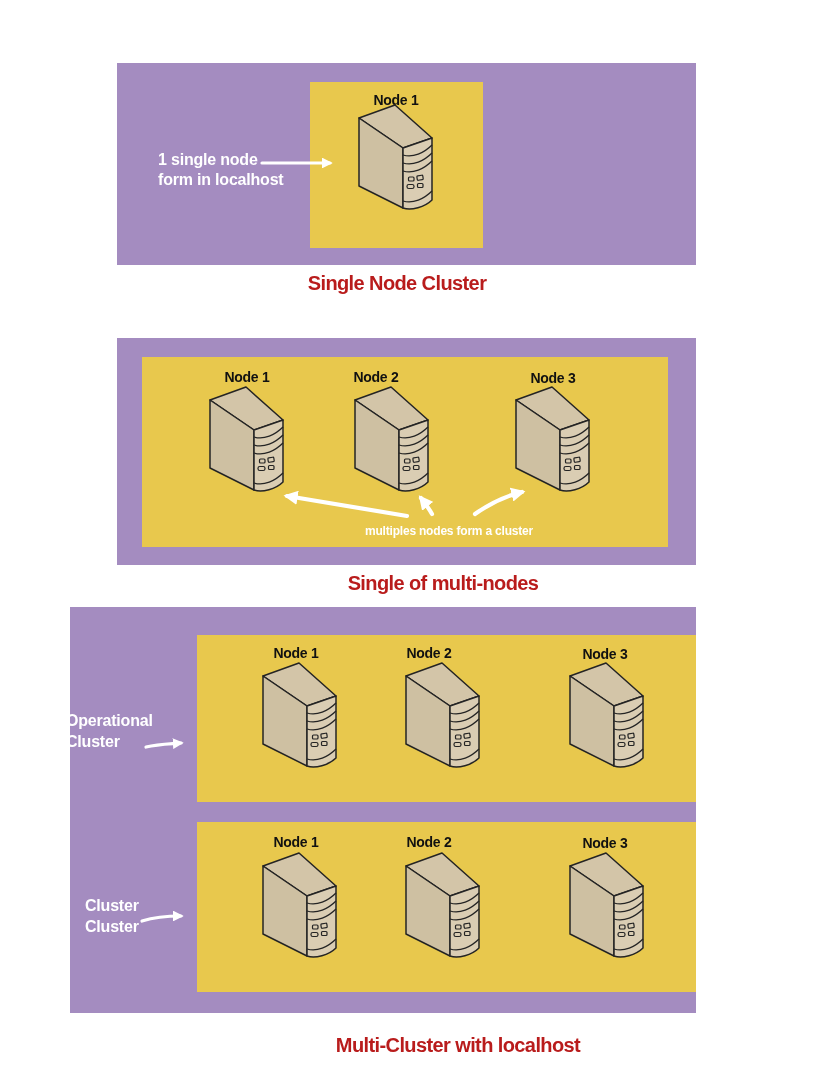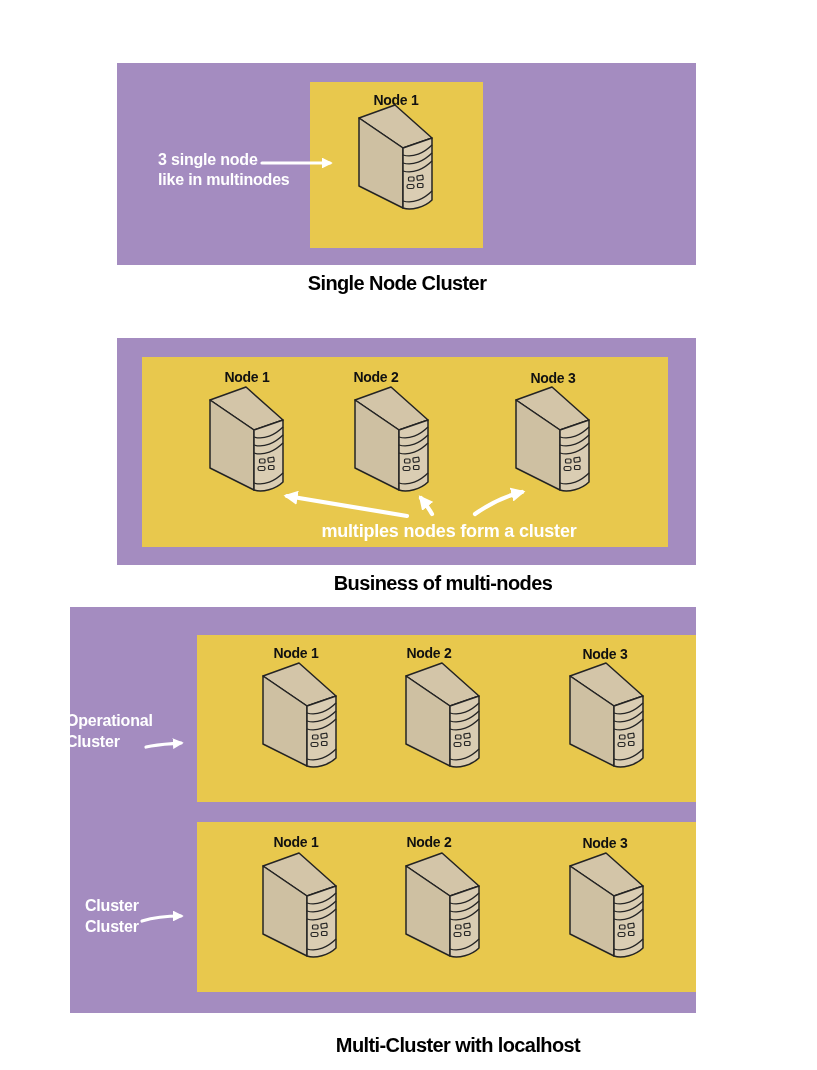--- a/index.html
+++ b/index.html
@@ -9,27 +9,27 @@
   }
   .panel{position:absolute;}
   .purple{background:#a48cc0;}
   .yellow{background:#e8c84d;}
   .node-label{
     position:absolute;transform:translateX(-50%);
     font-size:14px;font-weight:bold;color:#111111;letter-spacing:-0.3px;white-space:nowrap;
   }
   .sec-title{
     position:absolute;transform:translateX(-50%);
-    font-size:20px;font-weight:bold;color:#000000;letter-spacing:-0.6px;white-space:nowrap;
+    font-size:20px;font-weight:bold;color:#b91c1c;letter-spacing:-0.6px;white-space:nowrap;
   }
   .white-note{
     position:absolute;color:#ffffff;font-weight:bold;font-size:16px;line-height:20px;
     letter-spacing:-0.2px;white-space:nowrap;
   }
-  .white-note.center{transform:translateX(-50%);font-size:18px;padding-left:38px;}
+  .white-note.center{transform:translateX(-50%);font-size:12px;padding-left:38px;}
   .server{position:absolute;display:block;}
   .overlay{position:absolute;left:0;top:0;pointer-events:none;}
 </style>
 </head>
 <body>
 
 <div class="canvas">
 
   <svg width="0" height="0" style="position:absolute" aria-hidden="true">
     <defs>
@@ -55,22 +55,22 @@
 
   <div class="panel purple" style="left:117px;top:63px;width:580px;height:202px"></div>
   <div class="panel yellow" style="left:310px;top:82px;width:173px;height:166px"></div>
 
   <div class="node-label" style="left:396px;top:92px">Node 1</div>
   <svg class="server" style="left:353px;top:104px" width="80" height="106" viewBox="0 0 80 106">
       <use href="#server-shape"></use>
     </svg>
 
   <div class="white-note" style="left:158px;top:150px">
-    <div>3 single node</div>
-    <div>like in multinodes</div>
+    <div>1 single node</div>
+    <div>form in localhost</div>
   </div>
 
   <div class="sec-title" style="left:397px;top:272px">Single Node Cluster</div>
 
   <div class="panel purple" style="left:117px;top:338px;width:580px;height:227px"></div>
   <div class="panel yellow" style="left:142px;top:357px;width:526px;height:190px"></div>
 
   <div class="node-label" style="left:247px;top:369px">Node 1</div>
   <div class="node-label" style="left:376px;top:369px">Node 2</div>
   <div class="node-label" style="left:553px;top:370px">Node 3</div>
@@ -80,21 +80,21 @@
     </svg>
   <svg class="server" style="left:349px;top:386px" width="80" height="106" viewBox="0 0 80 106">
       <use href="#server-shape"></use>
     </svg>
   <svg class="server" style="left:510px;top:386px" width="80" height="106" viewBox="0 0 80 106">
       <use href="#server-shape"></use>
     </svg>
 
   <div class="white-note center" style="left:430px;top:521px">multiples nodes form a cluster</div>
 
-  <div class="sec-title" style="left:443px;top:572px">Business of multi-nodes</div>
+  <div class="sec-title" style="left:443px;top:572px">Single of multi-nodes</div>
 
   <div class="panel purple" style="left:70px;top:607px;width:678px;height:406px"></div>
   <div class="panel yellow" style="left:197px;top:635px;width:524px;height:167px"></div>
   <div class="panel yellow" style="left:197px;top:822px;width:524px;height:170px"></div>
 
   <div class="node-label" style="left:296px;top:645px">Node 1</div>
   <div class="node-label" style="left:429px;top:645px">Node 2</div>
   <div class="node-label" style="left:605px;top:646px">Node 3</div>
   <svg class="server" style="left:257px;top:662px" width="80" height="106" viewBox="0 0 80 106">
       <use href="#server-shape"></use>

